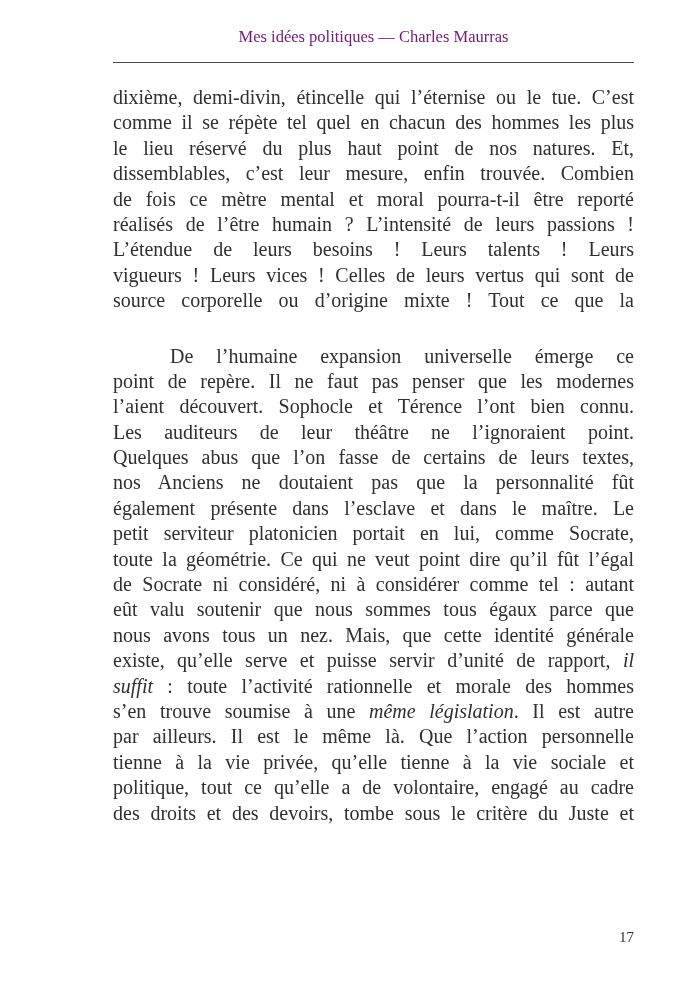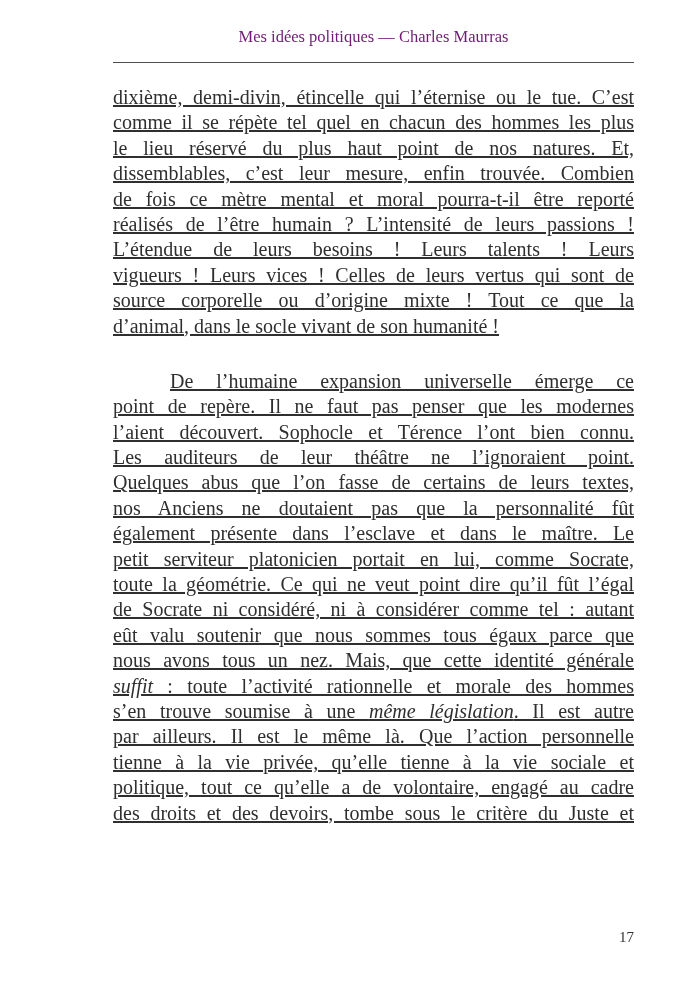--- a/index.html
+++ b/index.html
@@ -45,21 +45,20 @@
   }
   .para:last-child {
     margin-bottom: 0;
   }
   .line {
     height: 25.4px;
     line-height: 25.4px;
     text-align: justify;
     text-align-last: justify;
     overflow: visible;
-    text-decoration: underline;
   }
   .line.last {
     text-align: left;
     text-align-last: auto;
   }
   .line.indent {
     text-indent: 57px;
     margin-top: 30px;
   }
   .line i {
@@ -88,35 +87,35 @@
     <div class="para">
       <div class="line">dixième, demi-divin, étincelle qui l’éternise ou le tue. C’est</div>
       <div class="line">comme il se répète tel quel en chacun des hommes les plus</div>
       <div class="line">le lieu réservé du plus haut point de nos natures. Et,</div>
       <div class="line">dissemblables, c’est leur mesure, enfin trouvée. Combien</div>
       <div class="line">de fois ce mètre mental et moral pourra-t-il être reporté</div>
       <div class="line">réalisés de l’être humain ? L’intensité de leurs passions !</div>
       <div class="line">L’étendue de leurs besoins ! Leurs talents ! Leurs</div>
       <div class="line">vigueurs ! Leurs vices ! Celles de leurs vertus qui sont de</div>
       <div class="line">source corporelle ou d’origine mixte ! Tout ce que la</div>
-      <div class="line last">d’animal, dans le socle vivant de son humanité !</div>
     </div>
     <div class="para">
       <div class="line indent">De l’humaine expansion universelle émerge ce</div>
       <div class="line">point de repère. Il ne faut pas penser que les modernes</div>
       <div class="line">l’aient découvert. Sophocle et Térence l’ont bien connu.</div>
       <div class="line">Les auditeurs de leur théâtre ne l’ignoraient point.</div>
       <div class="line">Quelques abus que l’on fasse de certains de leurs textes,</div>
       <div class="line">nos Anciens ne doutaient pas que la personnalité fût</div>
       <div class="line">également présente dans l’esclave et dans le maître. Le</div>
       <div class="line">petit serviteur platonicien portait en lui, comme Socrate,</div>
       <div class="line">toute la géométrie. Ce qui ne veut point dire qu’il fût l’égal</div>
       <div class="line">de Socrate ni considéré, ni à considérer comme tel : autant</div>
       <div class="line">eût valu soutenir que nous sommes tous égaux parce que</div>
       <div class="line">nous avons tous un nez. Mais, que cette identité générale</div>
+      <div class="line">existe, qu’elle serve et puisse servir d’unité de rapport, <i>il</i></div>
       <div class="line"><i>suffit</i> : toute l’activité rationnelle et morale des hommes</div>
       <div class="line">s’en trouve soumise à une <i>même législation</i>. Il est autre</div>
       <div class="line">par ailleurs. Il est le même là. Que l’action personnelle</div>
       <div class="line">tienne à la vie privée, qu’elle tienne à la vie sociale et</div>
       <div class="line">politique, tout ce qu’elle a de volontaire, engagé au cadre</div>
       <div class="line">des droits et des devoirs, tombe sous le critère du Juste et</div>
     </div>
   </div>
 
 <div class="page-footer">

